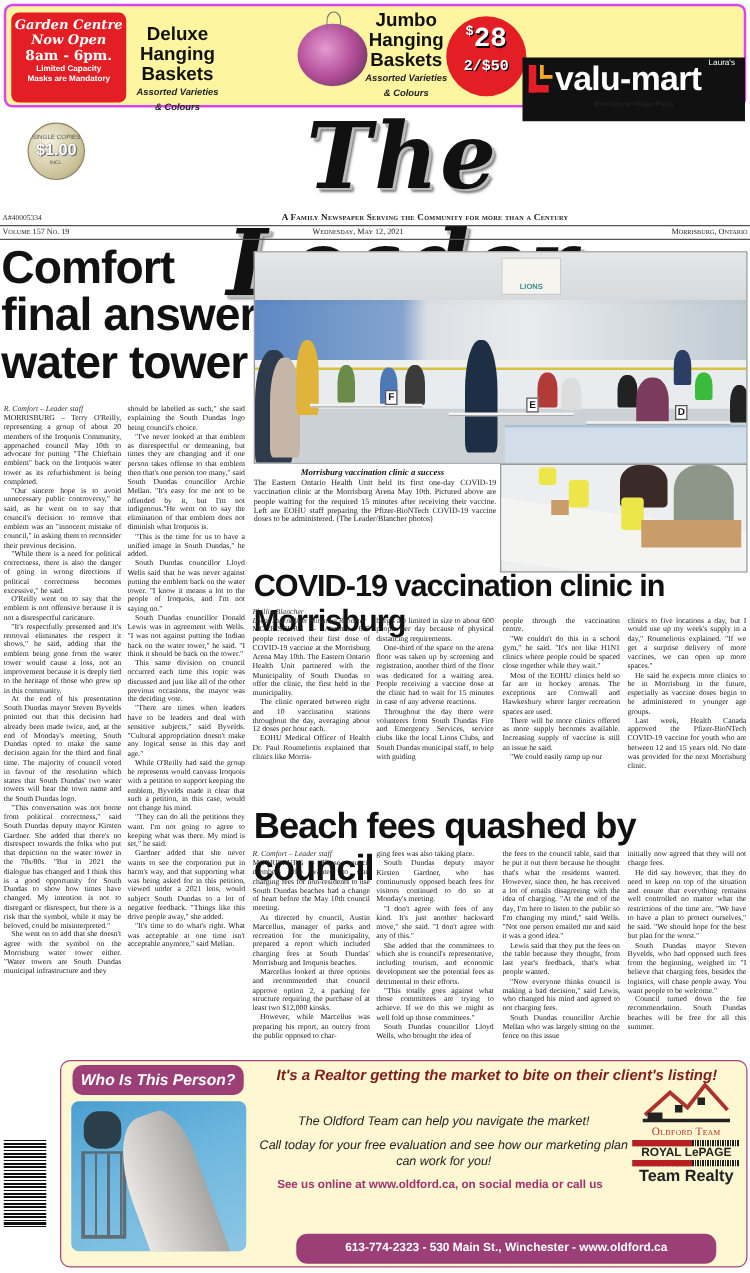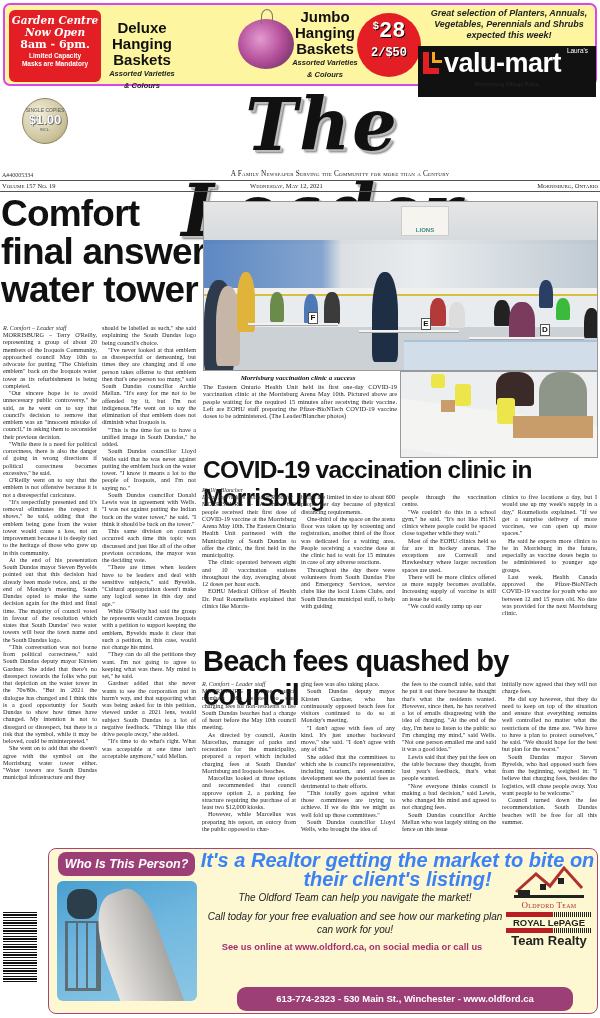--- a/index.html
+++ b/index.html
@@ -29,21 +29,21 @@
   .vm-logo .lauras { position: absolute; right: 8px; top: 1px; color: #fff; font-family: "Liberation Sans", sans-serif; font-size: 6.5px; }
   .vm-plaza { position: absolute; left: 413px; top: 76px; width: 178px; text-align: center; font-family: "Liberation Sans", sans-serif; font-weight: bold; font-size: 5.5px; color: #222; }
 
   
   .coin { position: absolute; left: 22px; top: 98px; width: 46px; height: 46px; border-radius: 50%; background: radial-gradient(circle at 35% 35%, #f4f0dc, #c8bf97 70%, #958b66); border: 1px solid #8c8463; text-align: center; font-family: "Liberation Sans", sans-serif; color: #555; }
   .coin .a { font-size: 5px; line-height: 6px; margin-top: 8px; }
   .coin .b { font-size: 13px; font-weight: bold; line-height: 14px; color: #fff; text-shadow: 0 0 1px #555, 1px 1px 0 #777; }
   .coin .c { font-size: 4px; }
   .agreement { position: absolute; left: 2px; top: 172px; font-size: 6px; color: #333; }
   .title { position: absolute; left: 92px; top: 86px; width: 460px; text-align: center; font-family: "DejaVu Serif", serif; font-weight: bold; font-size: 70px; line-height: 82px; letter-spacing: 2px; color: #111; text-shadow: 2px 2px 0 #bbb, 3px 3px 2px #777; transform: scaleY(1.05); font-style: italic; }
-  .tagline { position: absolute; left: 190px; top: 169px; width: 300px; text-align: center; font-size: 7.3px; font-weight: normal; font-variant: small-caps; color: #222; letter-spacing: 0.2px; }
+  .tagline { position: absolute; left: 190px; top: 169px; width: 300px; text-align: center; font-size: 7.3px; font-weight: bold; font-variant: small-caps; color: #222; letter-spacing: 0.2px; }
   .dateline { position: absolute; left: 0; top: 180px; width: 600px; height: 12px; border-top: 1px solid #555; border-bottom: 1px solid #555; font-size: 6.5px; font-variant: small-caps; line-height: 10px; color: #222; }
   .dateline span { position: absolute; top: 0; }
 
   
   .headline { position: absolute; font-family: "Liberation Sans", sans-serif; font-weight: bold; color: #111; letter-spacing: -0.8px; }
   .byline { font-style: italic; font-size: 6.2px; line-height: 7.2px; color: #333; }
   .col { position: absolute; font-size: 6.2px; line-height: 7.25px; text-align: justify; color: #222; hyphens: auto; }
   .col p { text-indent: 6px; }
   .col p.first { text-indent: 0; }
 
@@ -65,21 +65,21 @@
   .caption-title { position: absolute; left: 200px; top: 374px; width: 196px; text-align: center; font-weight: bold; font-style: italic; font-size: 7px; }
   .caption { position: absolute; left: 203px; top: 383px; width: 194px; font-size: 6.4px; line-height: 7.3px; text-align: justify; color: #222; }
 
   
   .bot-ad { position: absolute; left: 48px; top: 848px; width: 550px; height: 166px; background: #fdf7d2; border: 1.5px solid #a4467d; border-radius: 8px; }
   .who { position: absolute; left: 58px; top: 852px; width: 137px; height: 24px; background: #9c3f76; border-radius: 8px; color: #fff; font-family: "Liberation Sans", sans-serif; font-weight: bold; font-style: italic; font-size: 12.5px; text-align: center; line-height: 24px; }
   .shark { position: absolute; left: 57px; top: 881px; width: 140px; height: 120px; border-radius: 6px; overflow: hidden; background: linear-gradient(160deg, #4a9fd0 0%, #6fb7df 45%, #8cc6e4 100%); }
   .shark .body { position: absolute; left: 50px; top: 8px; width: 60px; height: 140px; background: linear-gradient(90deg, #e9e6e2, #a8a6a3); border-radius: 45% 30% 10% 10%; transform: rotate(-20deg); }
   .shark .cage { position: absolute; left: 8px; top: 40px; width: 36px; height: 70px; border: 3px solid #555; border-top-width: 2px; background: repeating-linear-gradient(90deg, transparent 0 8px, #555 8px 10px); opacity: 0.75; }
   .shark .diver { position: absolute; left: 10px; top: 8px; width: 30px; height: 30px; background: #2c3e4a; border-radius: 40%; }
-  .ad-h1 { position: absolute; left: 200px; top: 851px; width: 395px; text-align: center; font-family: "Liberation Sans", sans-serif; font-weight: bold; font-style: italic; font-size: 20px; line-height: 19px; color: #3b82f6; }
+  .ad-h1 { position: absolute; left: 200px; top: 851px; width: 395px; text-align: center; font-family: "Liberation Sans", sans-serif; font-weight: bold; font-style: italic; font-size: 12px; line-height: 19px; color: #7f1d1d; }
   .ad-p1 { position: absolute; left: 205px; top: 892px; width: 300px; text-align: center; font-family: "Liberation Sans", sans-serif; font-style: italic; font-size: 10px; color: #222; }
   .ad-p2 { position: absolute; left: 205px; top: 911px; width: 300px; text-align: center; font-family: "Liberation Sans", sans-serif; font-style: italic; font-size: 10px; line-height: 12.5px; color: #222; }
   .ad-online { position: absolute; left: 202px; top: 942px; width: 300px; text-align: center; font-family: "Liberation Sans", sans-serif; font-weight: bold; font-size: 9.3px; color: #a3306e; }
   .ad-contact { position: absolute; left: 237px; top: 987px; width: 336px; height: 24px; background: #9c3f76; border-radius: 9px; color: #fff; text-align: center; font-family: "Liberation Sans", sans-serif; font-weight: bold; font-size: 9.5px; line-height: 24px; }
   .house { position: absolute; left: 514px; top: 862px; width: 70px; height: 36px; }
   .oldford { position: absolute; left: 505px; top: 900px; width: 88px; text-align: center; font-family: "Liberation Serif", serif; font-size: 9px; color: #b0322e; font-variant: small-caps; letter-spacing: 0.3px; }
   .rlp { position: absolute; left: 506px; top: 912px; width: 86px; }
   .rlp .bar { height: 5px; background: linear-gradient(90deg, #b81e24 0 55%, transparent 55%), repeating-linear-gradient(90deg, #222 0 1px, transparent 1px 2px); }
   .rlp .nm { font-family: "Liberation Sans", sans-serif; font-weight: bold; font-size: 9.5px; line-height: 11px; color: #222; text-align: center; }
   .rlp .tr { font-family: "Liberation Sans", sans-serif; font-weight: bold; font-size: 13px; line-height: 15px; color: #222; text-align: center; }
@@ -111,21 +111,20 @@
     <div class="t">Hanging</div>
     <div class="t">Baskets</div>
     <div class="s">Assorted Varieties</div>
     <div class="s">&amp; Colours</div>
   </div>
   <div class="burst" style="left:355px; top:11px;font-family:Liberation Mono, monospace;">
     <div class="p"><sup>$</sup><span>28</span></div>
     <div class="q">2/$50</div>
   </div>
 
-  <div class="vm-promo">Great selection of Planters, Annuals, Vegetables, Perennials and Shrubs expected this week!</div>
   <div class="vm-logo">
     <div class="mark"></div>
     <div class="name">valu-mart</div>
     <div class="lauras">Laura's</div>
   </div>
   <div class="vm-plaza">Morrisburg Village Plaza</div>
 </div>
 
 <div class="coin">
   <div class="a">SINGLE COPIES</div>

